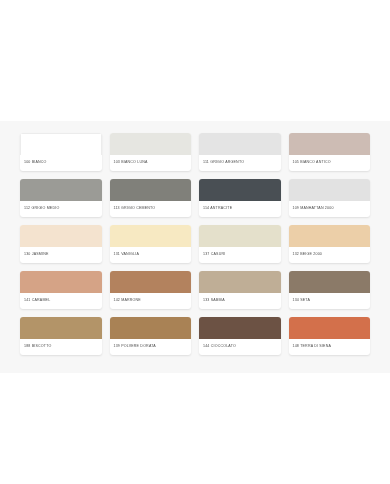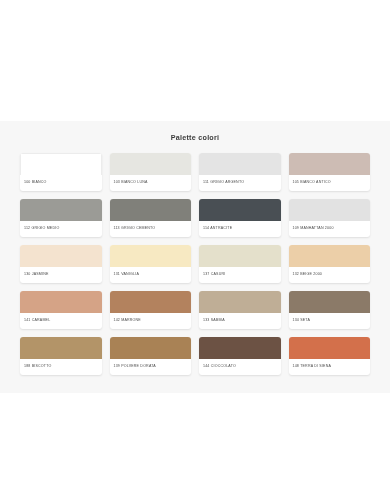--- a/index.html
+++ b/index.html
@@ -76,21 +76,20 @@
 </style>
 </head>
 <body>
 
 <div id="page">
 
   <div class="top-band"></div>
 
   <section class="palette-panel">
 
-    <h2 class="panel-title">Palette colori</h2>
 
     <div class="swatch-grid">
 
       <div class="swatch-card">
         <span class="swatch-color bordered" style="background: rgb(255, 255, 255); border-top: 1px solid rgb(236, 236, 236); border-right: 1px solid rgb(236, 236, 236); border-bottom: none; border-left: 1px solid rgb(236, 236, 236); border-image: initial;"></span>
         <span class="swatch-label">100 BIANCO</span>
       </div>
       <div class="swatch-card">
         <span class="swatch-color" style="background: rgb(230, 230, 225);"></span>
         <span class="swatch-label">103 BIANCO LUNA</span>

